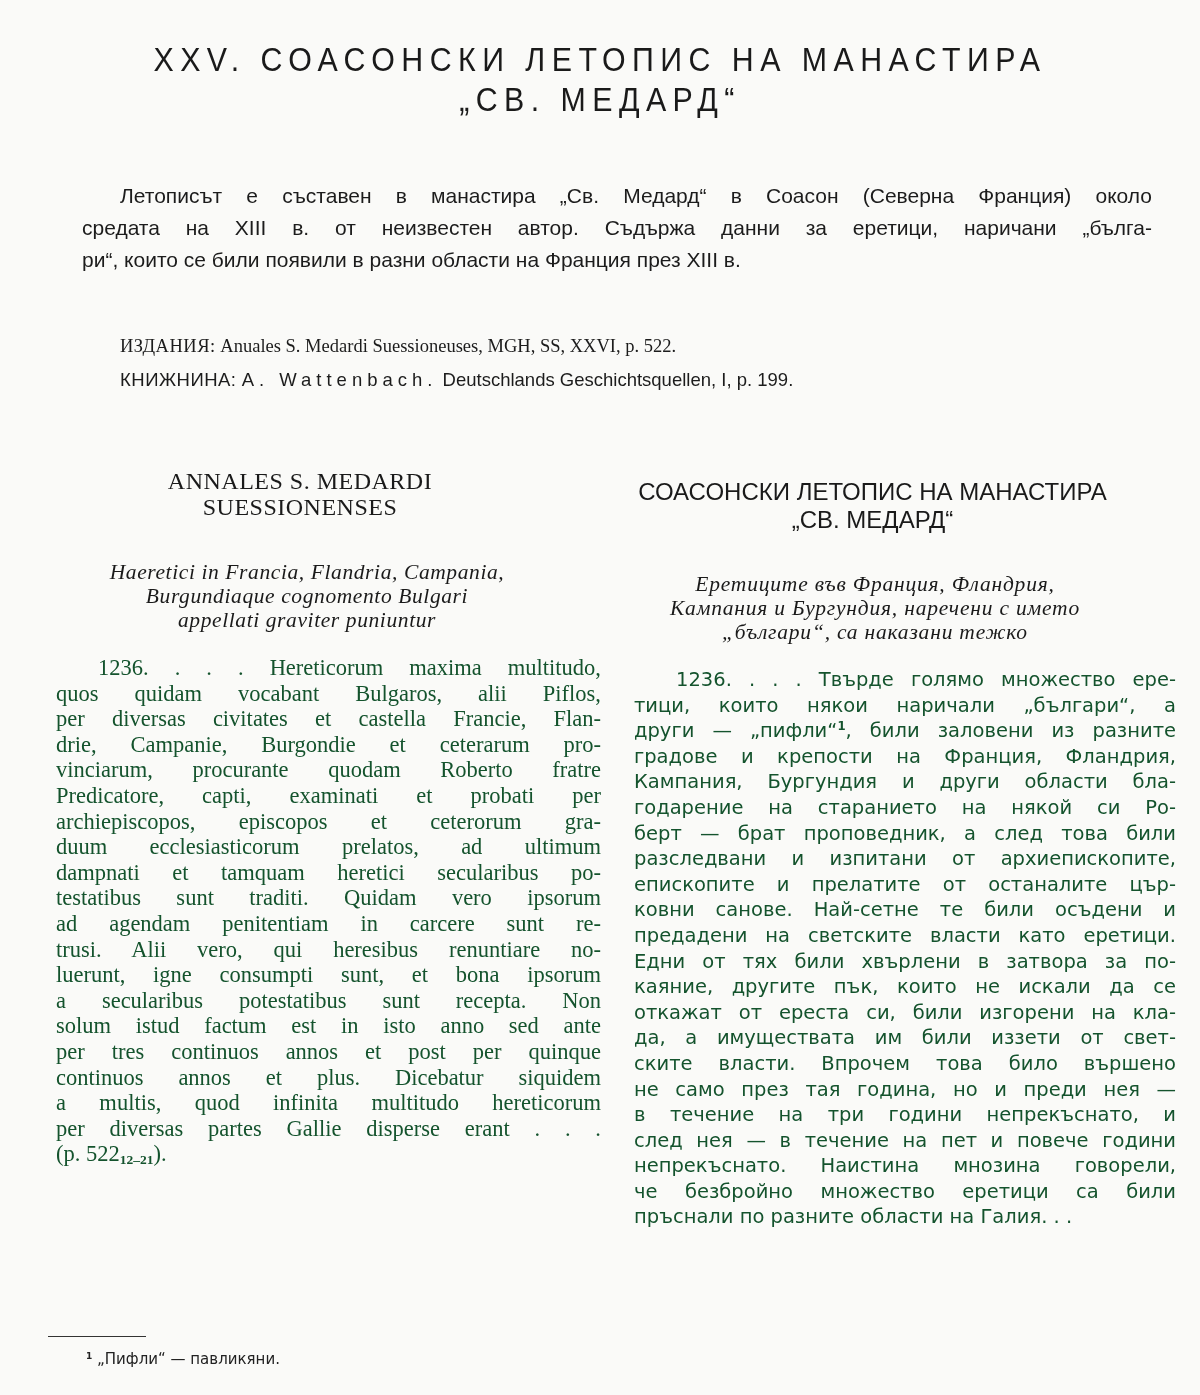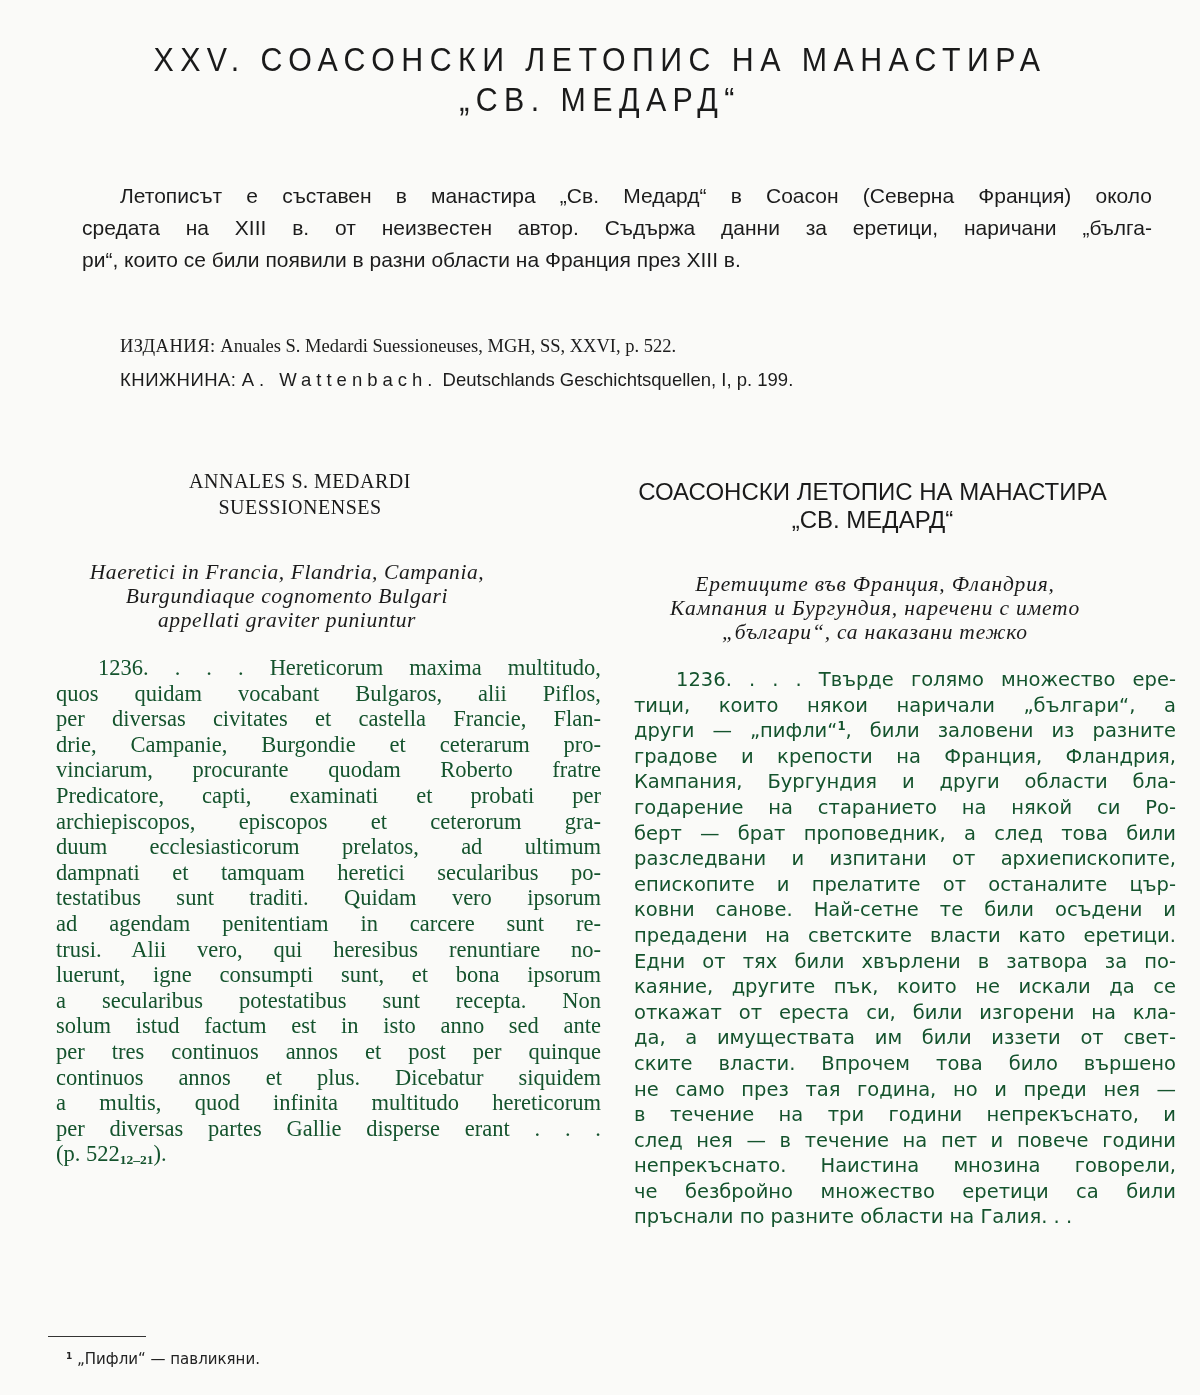--- a/index.html
+++ b/index.html
@@ -23,37 +23,37 @@
     .intro .line { display: block; text-align: justify; text-align-last: justify; white-space: nowrap; height: 32px; }
     .intro .line.first { padding-left: 38px; }
     .intro .line.last { text-align-last: left; }
     .refs {
       left: 120px; font-family: "Liberation Sans", sans-serif;
       font-size: 18.5px; line-height: 32px; color: #1c1c1c;
     }
     .refs .ref-label { letter-spacing: 0.5px; }
     .refs .spaced { letter-spacing: 5px; margin-top: 20px; }
     .col-head {
-      text-align: center; font-size: 20px; line-height: 26px; color: #1a1a1a;
+      text-align: center; font-size: 24px; line-height: 26px; color: #1a1a1a;
     }
     .col-head.lat { left: 100px; width: 400px; letter-spacing: 0.5px; }
     .col-head.bg { left: 595px; width: 555px; font-family: "Liberation Sans", sans-serif; font-size: 24px; line-height: 28px; }
     .subtitle {
       text-align: center; font-style: italic; font-size: 21.5px; line-height: 24px; color: #1a1a1a;
     }
-    .subtitle.lat { left: 22px; width: 530px; letter-spacing: 0.6px; text-align: center; }
+    .subtitle.lat { left: 42px; width: 530px; letter-spacing: 0.6px; text-align: center; }
     .subtitle.bg { left: 590px; width: 570px; letter-spacing: 0.8px; }
     .body-col { font-size: 22.5px; line-height: 25.6px; color: #14532d; margin-left: 34px; }
     .body-col.lat { left: 22px; width: 545px; }
     .body-col.bg { left: 600px; width: 542px; font-family: "DejaVu Sans", sans-serif; font-size: 19.5px; line-height: 25.6px; }
     .body-col .line { display: block; text-align: justify; text-align-last: justify; white-space: nowrap; height: 25.6px; }
     .body-col .line.first { padding-left: 42px; }
     .body-col .line.last { text-align-last: left; }
     .rule { left: 48px; top: 1336px; width: 98px; height: 1px; background: #333; }
-    .footnote { left: 66px; top: 1350px; font-family: "DejaVu Sans", sans-serif; font-size: 15px; color: #222; }
+    .footnote { left: 86px; top: 1350px; font-family: "DejaVu Sans", sans-serif; font-size: 15px; color: #222; }
     .footnote sup, .body-col sup { font-size: 60%; vertical-align: 0.6em; line-height: 0; font-weight: bold; }
     .body-col sub { font-size: 60%; font-weight: bold; vertical-align: -0.25em; line-height: 0; }
   </style>
 </head>
 <body>
 
 <div class="abs title" style="top:40px;">XXV. СОАСОНСКИ ЛЕТОПИС НА МАНАСТИРА</div>
 <div class="abs title" style="top:80px;">„СВ. МЕДАРД“</div>
 
 <div class="abs intro" style="top:180px;">

